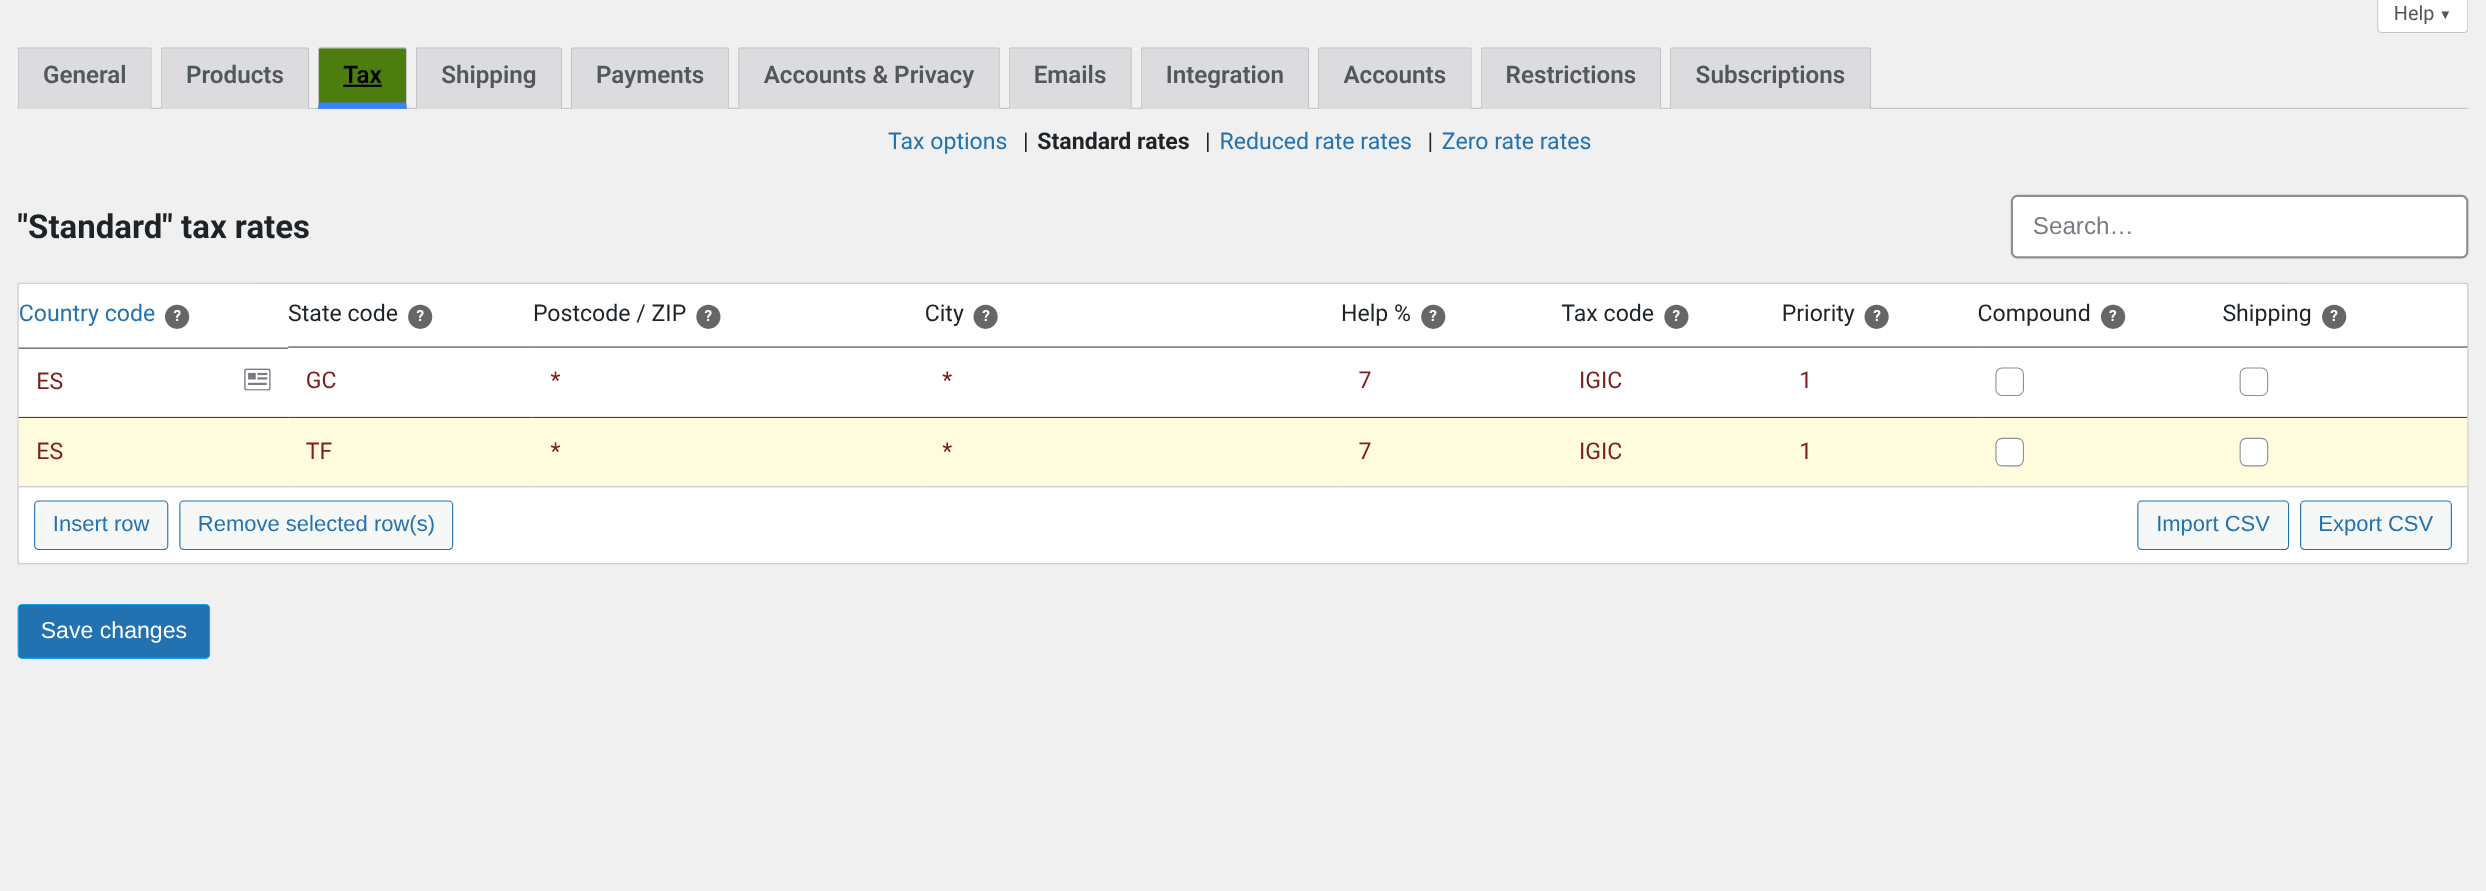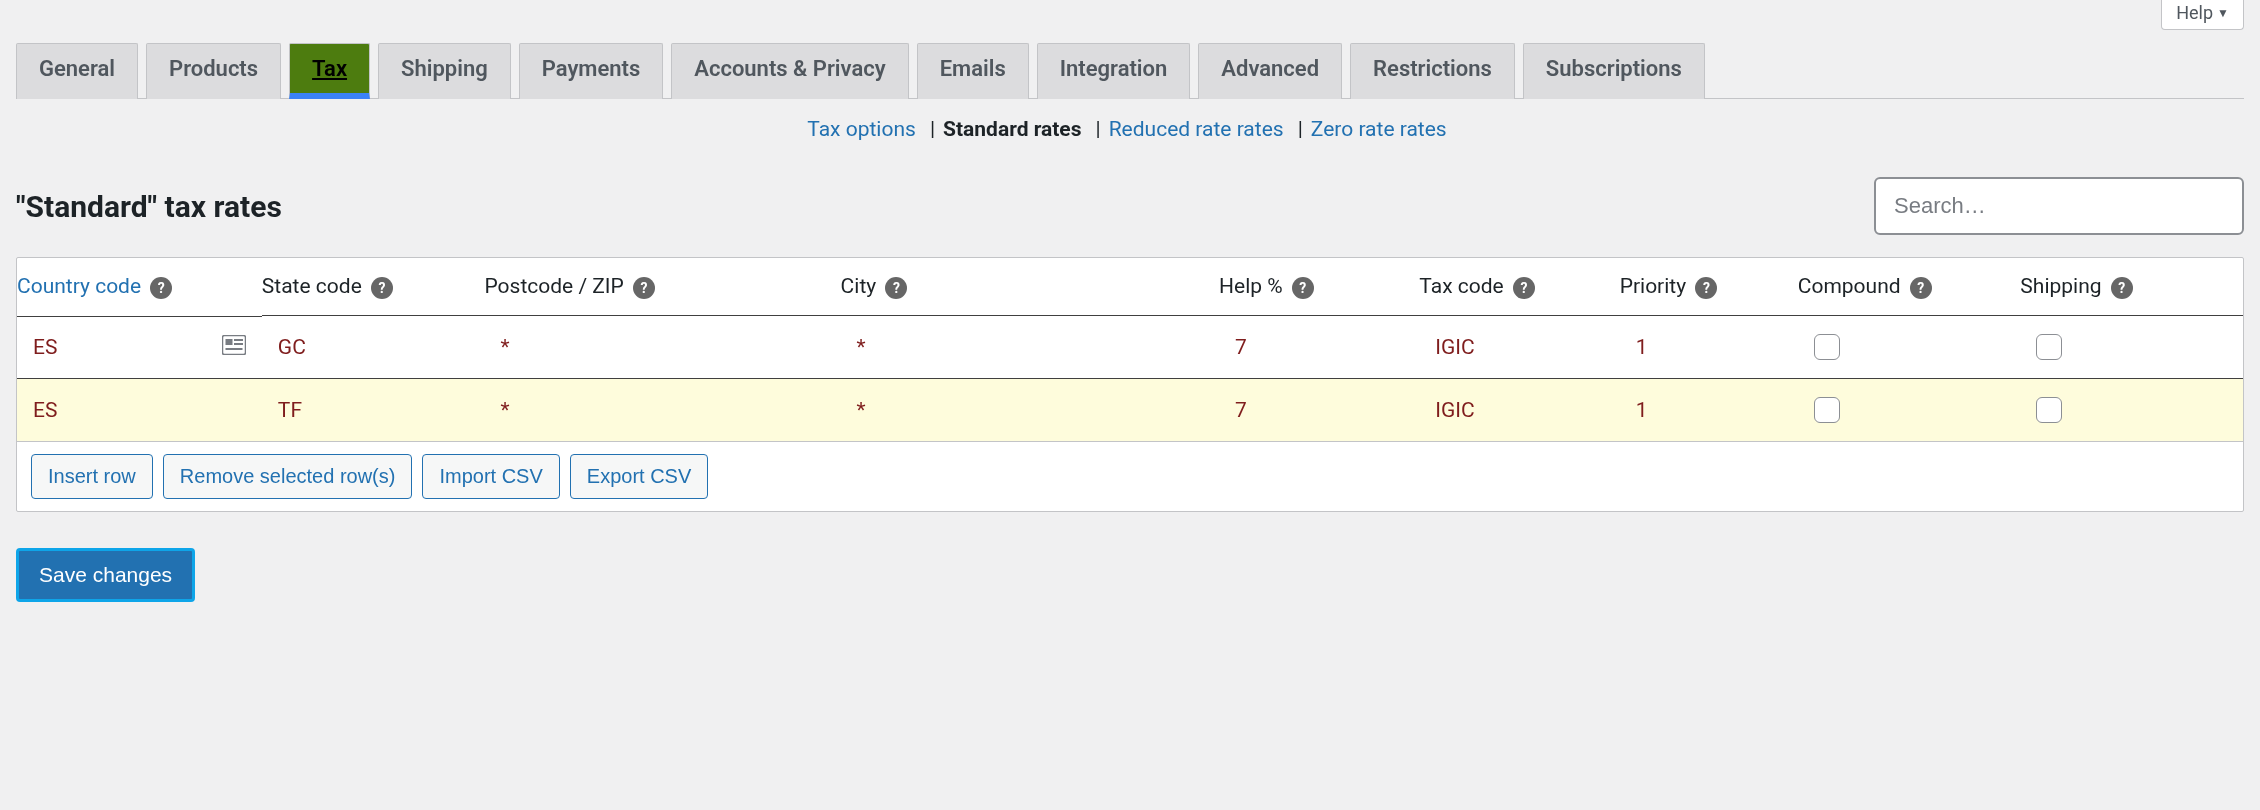--- a/index.html
+++ b/index.html
@@ -81,21 +81,21 @@
   .page-title {
     font-size: 30px;
     font-weight: 700;
     margin: 0;
   }
   .search-input {
     border: 2px solid #8c8f94;
     border-radius: 6px;
     padding: 14px 18px;
     font-size: 22px;
-    width: 370px;
+    width: 416px;
     color: #2c3338;
   }
   .search-input::placeholder { color: #787c82; }
 
   .table-wrap {
     margin-top: 22px;
     border: 1px solid #c3c4c7;
     background: #fff;
     border-radius: 2px;
   }
@@ -145,34 +145,34 @@
     height: 26px;
     border: 1.5px solid #8c8f94;
     border-radius: 6px;
     background: #fff;
   }
 
   tfoot td {
     border-top: 1px solid #c3c4c7;
     padding: 12px 14px;
   }
-  .footer-row { display:flex; justify-content:flex-start; align-items:center; gap:10px; }
+  .footer-row { display:flex; justify-content:space-between; align-items:center; gap:10px; }
   .footer-group { display:flex; gap:10px; }
   .btn-outline {
     border: 1px solid #2271b1;
     color: #2271b1;
     background: #f6f7f7;
     padding: 10px 16px;
     font-size: 20px;
     border-radius: 4px;
     cursor: pointer;
   }
   .btn-primary {
     background: #2271b1;
-    border: 3px solid #0ea5e9;
+    border: 1px solid #0ea5e9;
     color: #fff;
     padding: 12px 20px;
     font-size: 21px;
     border-radius: 4px;
     cursor: pointer;
     margin-top: 36px;
   }
 
   col.c-country   { width: 11%; }
   col.c-state     { width: 10%; }
@@ -196,21 +196,21 @@
 
   <div class="nav-tabs" id="nav-tabs">
       <div class="nav-tab">General</div>
       <div class="nav-tab">Products</div>
       <div class="nav-tab active">Tax</div>
       <div class="nav-tab">Shipping</div>
       <div class="nav-tab">Payments</div>
       <div class="nav-tab">Accounts &amp; Privacy</div>
       <div class="nav-tab">Emails</div>
       <div class="nav-tab">Integration</div>
-      <div class="nav-tab">Advanced</div>
+      <div class="nav-tab">Accounts</div>
       <div class="nav-tab">Restrictions</div>
       <div class="nav-tab">Subscriptions</div>
     </div>
 
   <div class="sub-tabs" id="sub-tabs">
       <span class="item">Tax options</span>
       <span class="sep">|</span>
       <span class="item active">Standard rates</span>
       <span class="sep">|</span>
       <span class="item">Reduced rate rates</span>

